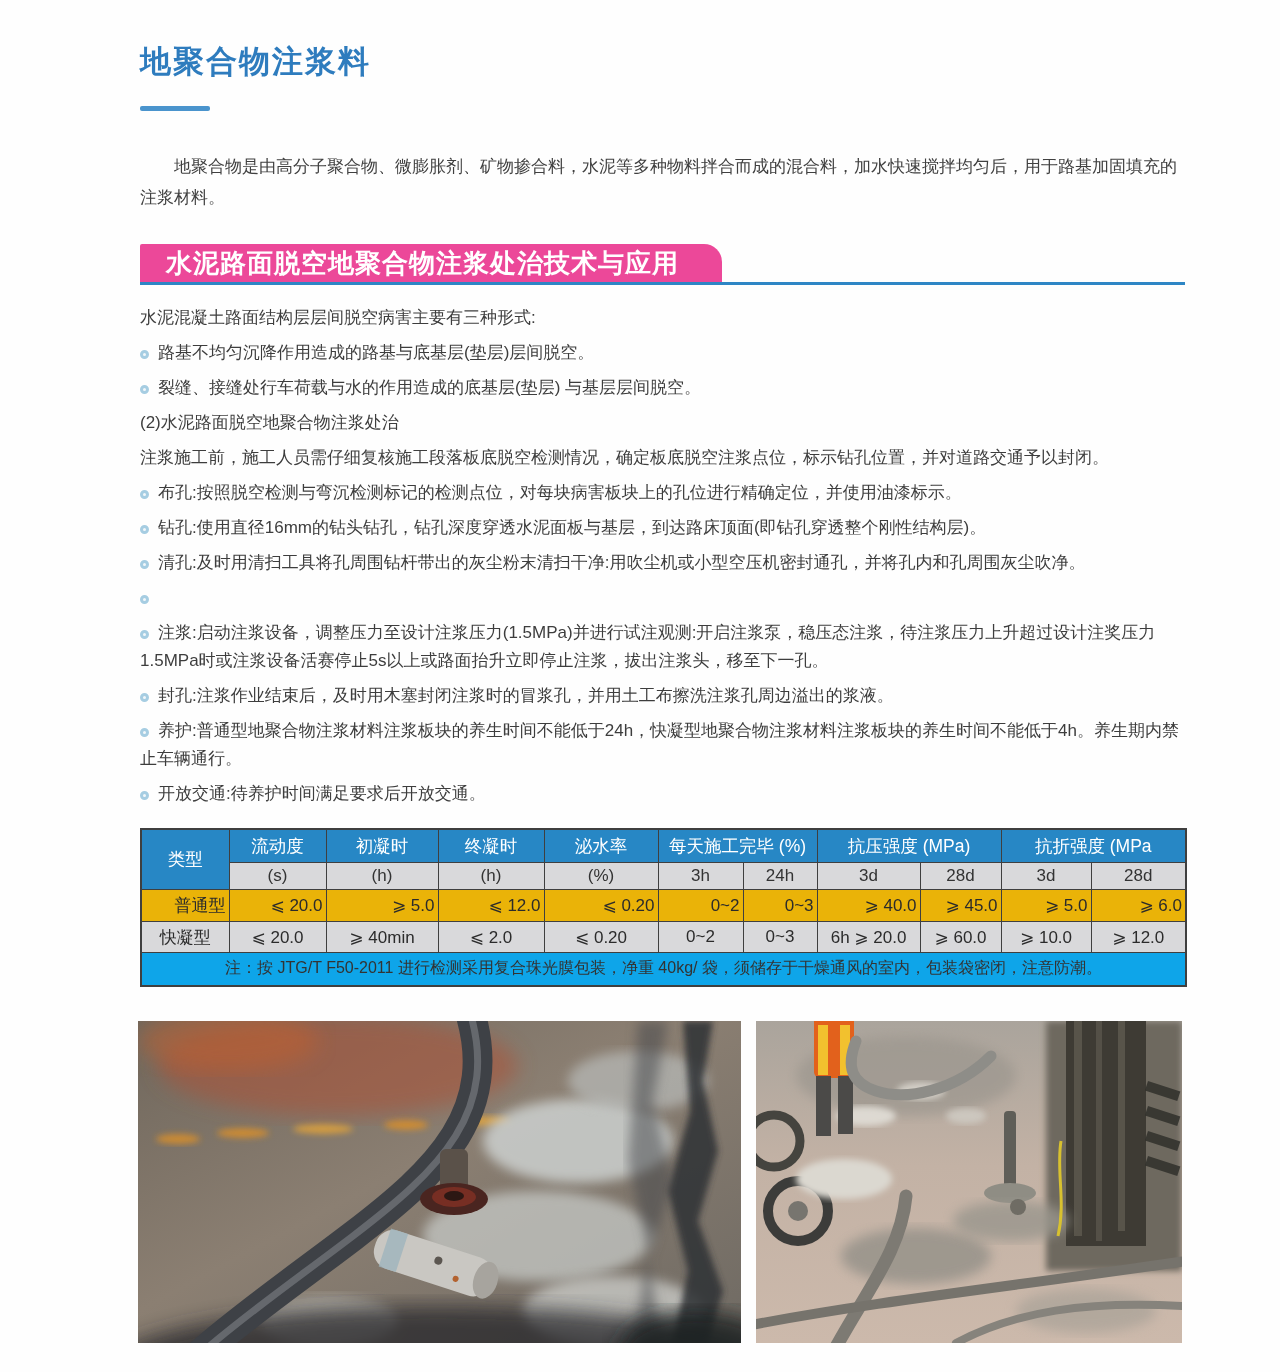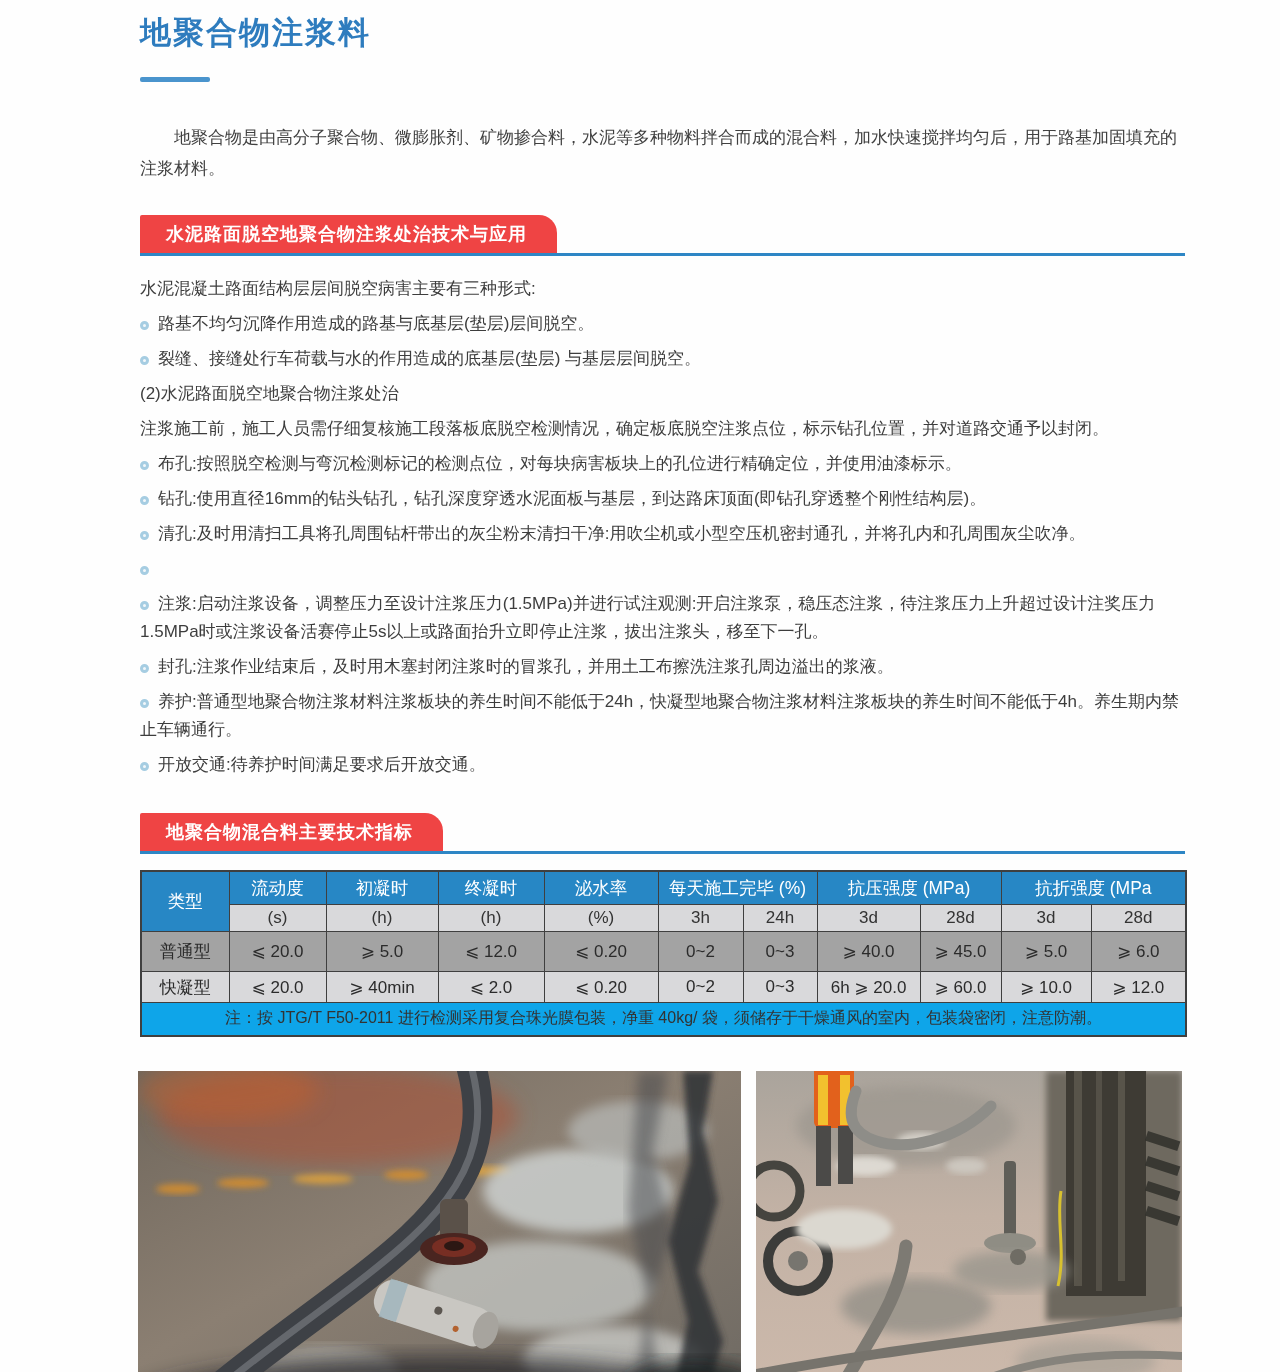--- a/index.html
+++ b/index.html
@@ -13,20 +13,21 @@
   .page { position:relative; width:1280px; height:1372px; background:#fefefe; }
   .content { padding:14px 95px 0 140px; }
 
   
   .page-title {
     color:#2e7cbe;
     font-size:31px;
     font-weight:bold;
     letter-spacing:2px;
     line-height:1.25;
+    margin-top:29px;
   }
   .title-dash {
     width:70px; height:5px;
     background:#4a94cd;
     border-radius:2px;
     margin-top:24px;
   }
   .intro {
     margin-top:40px;
     font-size:17px;
@@ -36,27 +37,27 @@
   }
 
   
   .section-header {
     margin-top:30px;
     border-bottom:3px solid #2e86c5;
     line-height:0;
   }
   .banner-tab {
     display:inline-block;
-    background:#ef4444;
+    background:#ec4899;
     color:#ffffff;
-    font-size:18px;
+    font-size:26px;
     font-weight:bold;
     letter-spacing:1px;
     line-height:38px;
-    padding:0 30px 0 26px;
+    padding:0 43px 0 26px;
     border-radius:2px 18px 0 0;
   }
 
   
   .body-list { margin-top:16px; font-size:17px; color:#3d3d3d; }
   .line { padding:3.5px 0; line-height:28px; }
   .ring-bullet {
     display:inline-block;
     width:9px; height:9px;
     border:3.5px solid #a6cde2;
@@ -80,21 +81,21 @@
     border:1.5px solid #3f3f3f;
     text-align:center;
     vertical-align:middle;
     padding:2px 3px;
     font-weight:normal;
     overflow:hidden;
     white-space:nowrap;
   }
   .spec-table .h-blue { background:#2787c5; color:#ffffff; height:34px; font-size:17.5px; }
   .spec-table .h-gray { background:#d9d9db; color:#333333; height:27px; }
-  .spec-table .r-light td { background:#a3a3a3; height:40px; }
+  .spec-table .r-light td { background:#eab308; height:32px;text-align:right; }
   .spec-table .r-gray td { background:#d9d9db; height:31px; }
   .spec-table .note-row td { background:#0ea5e9; height:33px; font-size:16px; color:#333; }
 
   
   .photo-row {
     margin-top:34px;
     margin-left:-2px;
     display:flex;
     gap:15px;
     align-items:flex-start;
@@ -125,23 +126,20 @@
       <p class="line"><span class="ring-bullet"></span><span>布孔:按照脱空检测与弯沉检测标记的检测点位，对每块病害板块上的孔位进行精确定位，并使用油漆标示。</span></p>
       <p class="line"><span class="ring-bullet"></span><span>钻孔:使用直径16mm的钻头钻孔，钻孔深度穿透水泥面板与基层，到达路床顶面(即钻孔穿透整个刚性结构层)。</span></p>
       <p class="line"><span class="ring-bullet"></span><span>清孔:及时用清扫工具将孔周围钻杆带出的灰尘粉末清扫干净:用吹尘机或小型空压机密封通孔，并将孔内和孔周围灰尘吹净。</span></p>
       <p class="line"><span class="ring-bullet"></span></p>
       <p class="line"><span class="ring-bullet"></span><span>注浆:启动注浆设备，调整压力至设计注浆压力(1.5MPa)并进行试注观测:开启注浆泵，稳压态注浆，待注浆压力上升超过设计注奖压力1.5MPa时或注浆设备活赛停止5s以上或路面抬升立即停止注浆，拔出注浆头，移至下一孔。</span></p>
       <p class="line"><span class="ring-bullet"></span><span>封孔:注浆作业结束后，及时用木塞封闭注浆时的冒浆孔，并用土工布擦洗注浆孔周边溢出的浆液。</span></p>
       <p class="line"><span class="ring-bullet"></span><span>养护:普通型地聚合物注浆材料注浆板块的养生时间不能低于24h，快凝型地聚合物注浆材料注浆板块的养生时间不能低于4h。养生期内禁止车辆通行。</span></p>
       <p class="line"><span class="ring-bullet"></span><span>开放交通:待养护时间满足要求后开放交通。</span></p>
     </div>
 
-    <div class="section-header">
-      <span class="banner-tab">地聚合物混合料主要技术指标</span>
-    </div>
 
     <table class="spec-table">
       <colgroup>
         <col style="width:88px">
           <col style="width:97px">
           <col style="width:112px">
           <col style="width:106px">
         <col style="width:114px">
           <col style="width:85px">
           <col style="width:74px">

